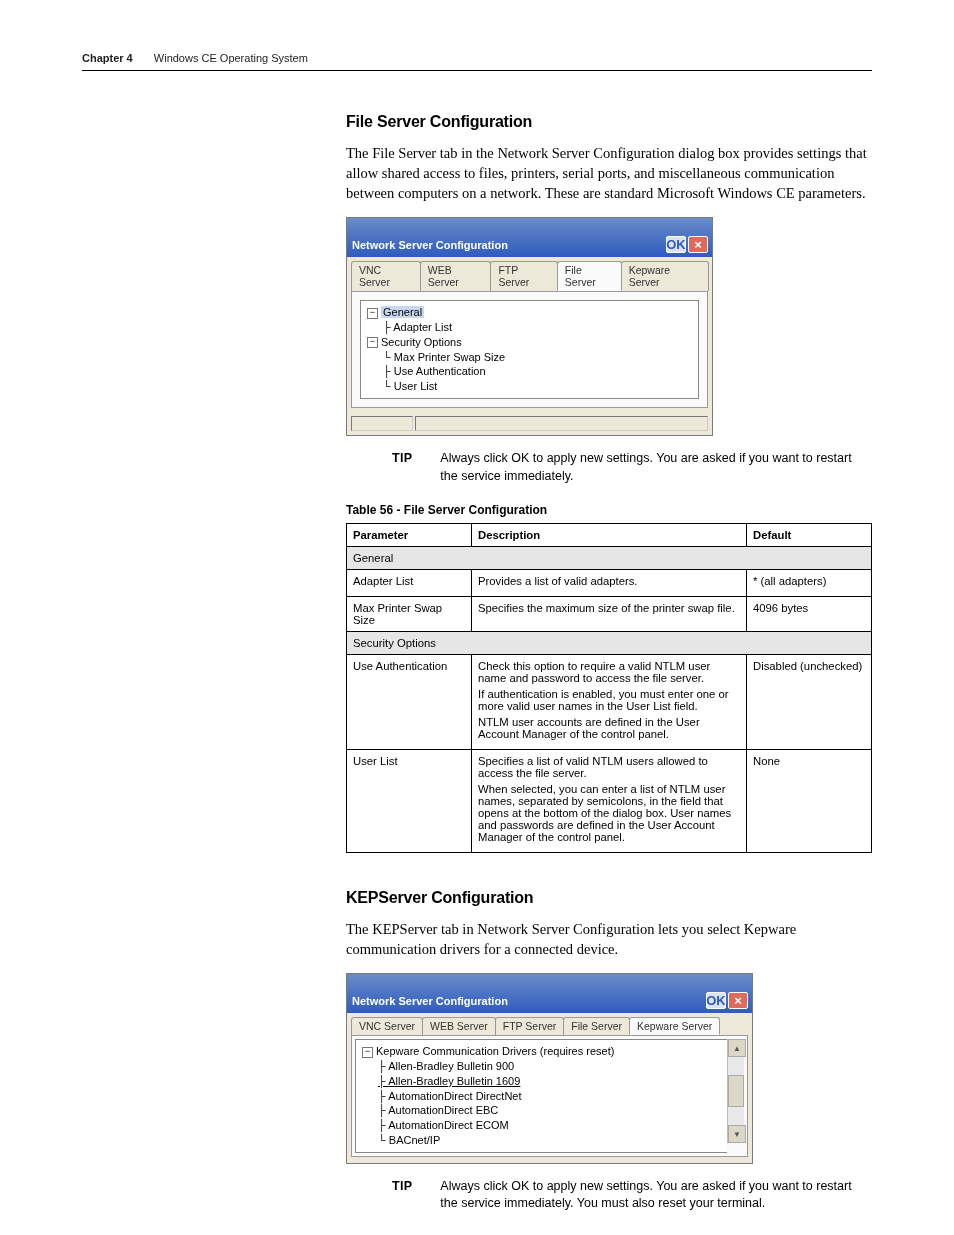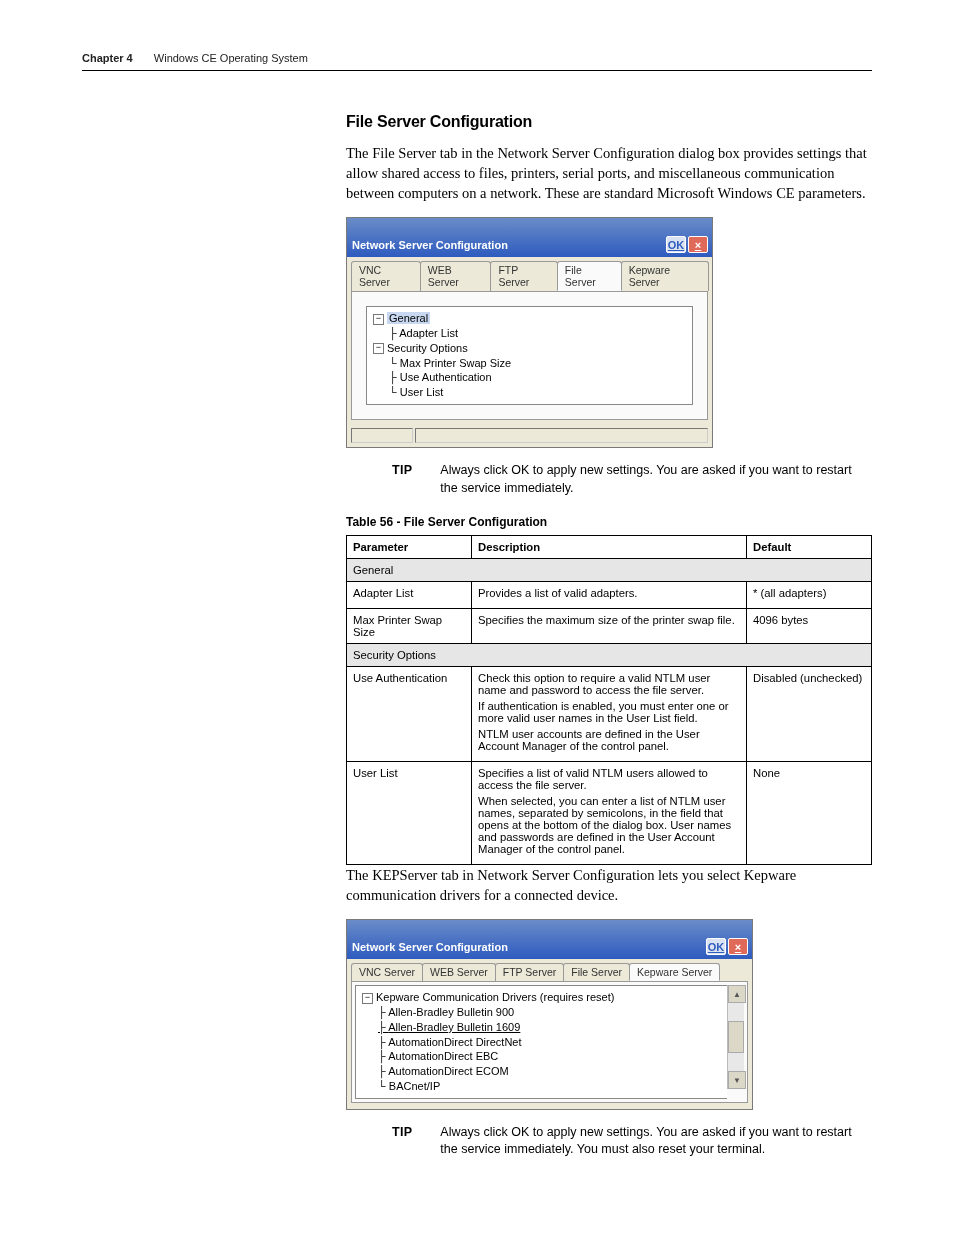--- a/index.html
+++ b/index.html
@@ -58,25 +58,24 @@
     align-items: center;
     justify-content: space-between;
     font-size: 11px;
   }
   .titlebar .tbtns { display: flex; gap: 2px; }
   .tbtn {
     width: 18px; height: 15px;
     background: #dbe2f1;
     border: 1px solid #fff;
     color: #2e5bbf;
-    font-size: 11px;
+    font-size: 13px;
     font-weight: bold;
     display: inline-flex; align-items: center; justify-content: center;
     border-radius: 2px;
-    text-decoration: underline;
   }
   .tbtn.close { color:#fff; background:#e06a5a; border-color:#fff; }
   .tabs {
     display: flex;
     padding: 4px 4px 0 4px;
     gap: 0;
   }
   .tab {
     background: #ece9d8;
     border: 1px solid #999;
@@ -90,21 +89,21 @@
   }
   .tab.active {
     background: #fafafa;
     z-index: 2;
     border-bottom: 1px solid #fafafa;
   }
   .tabpanel {
     background: #fafafa;
     border: 1px solid #999;
     margin: 0 4px 6px 4px;
-    padding: 14px;
+    padding: 8px;
   }
   .tree { background:#fff; border:1px solid #888; padding:4px 6px; font-size:11px; color:#000; max-height: 110px; overflow:hidden;}
   .tree-line { white-space: nowrap; line-height: 1.35; }
   .exp { display:inline-block; width:9px; height:9px; border:1px solid #777; line-height:7px; font-size:9px; text-align:center; margin-right:3px; vertical-align:middle; background:#fff; }
   .node-label.sel { background:#c8d8f0; padding:0 2px; }
   .scrollbar {
     float: right; width: 16px; height: 104px;
     background: #e8e8e8;
     border-left: 1px solid #bbb;
     display:flex; flex-direction:column; justify-content:space-between;
@@ -262,20 +261,21 @@
           <td>User List</td>
           <td class="desc">
             <p>Specifies a list of valid NTLM users allowed to access the file server.</p>
             <p>When selected, you can enter a list of NTLM user names, separated by semicolons, in the field that opens at the bottom of the dialog box. User names and passwords are defined in the User Account Manager of the control panel.</p>
           </td>
           <td>None</td>
         </tr>
       </tbody>
     </table>
 
+    <div class="h2" style="margin-top:36px;">KEPServer Configuration</div>
     <div class="body-para">The KEPServer tab in Network Server Configuration lets you select Kepware communication drivers for a connected device.</div>
 
     <div class="dialog wide">
       <div class="titlebar">
         <span>Network Server Configuration</span>
         <span class="tbtns">
           <span class="tbtn">OK</span>
           <span class="tbtn close">×</span>
         </span>
       </div>

